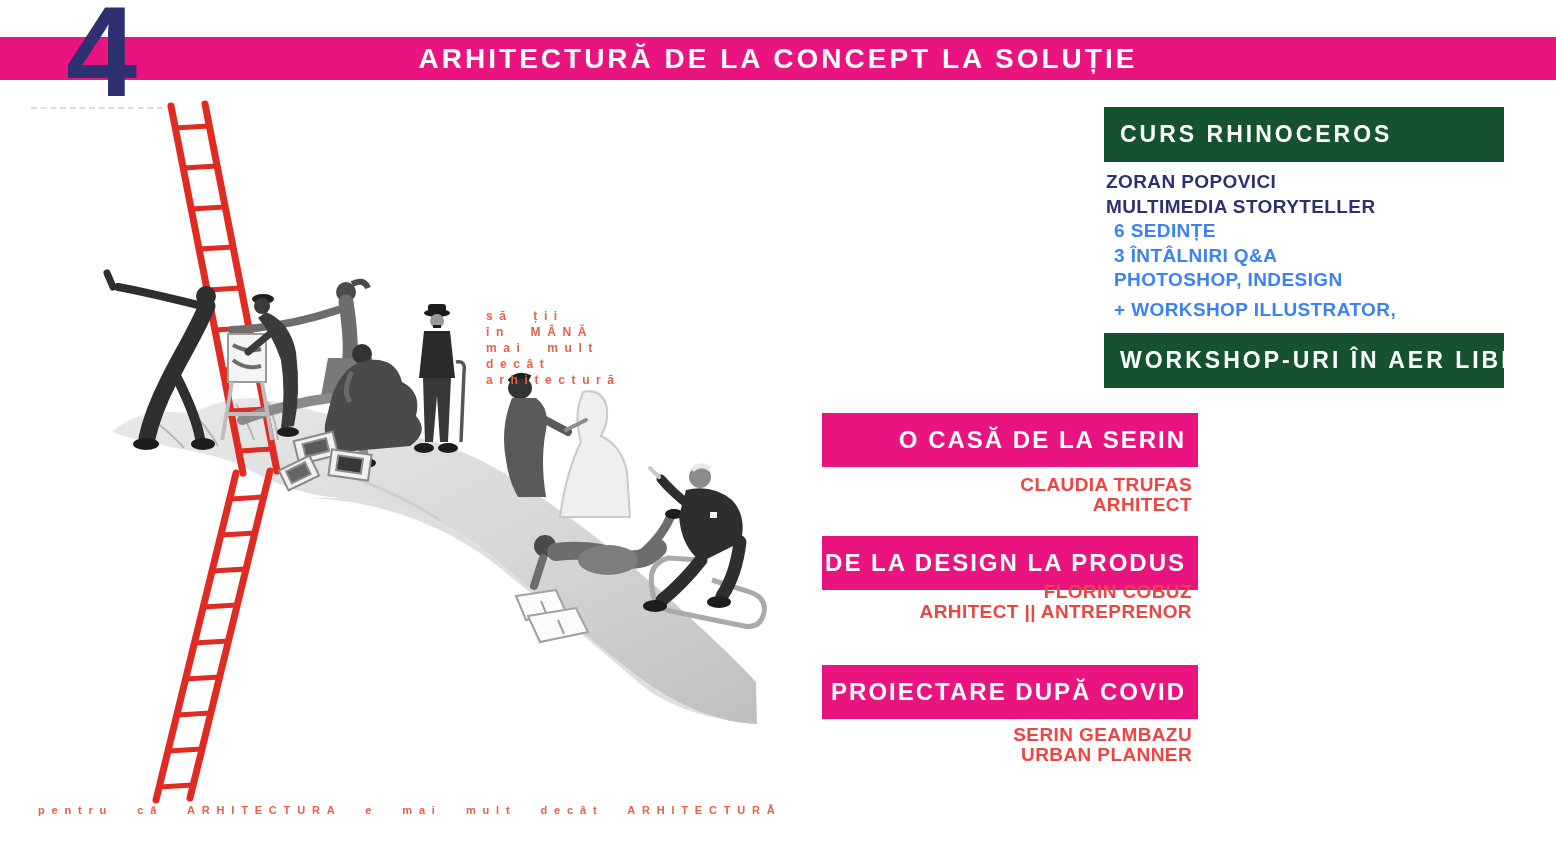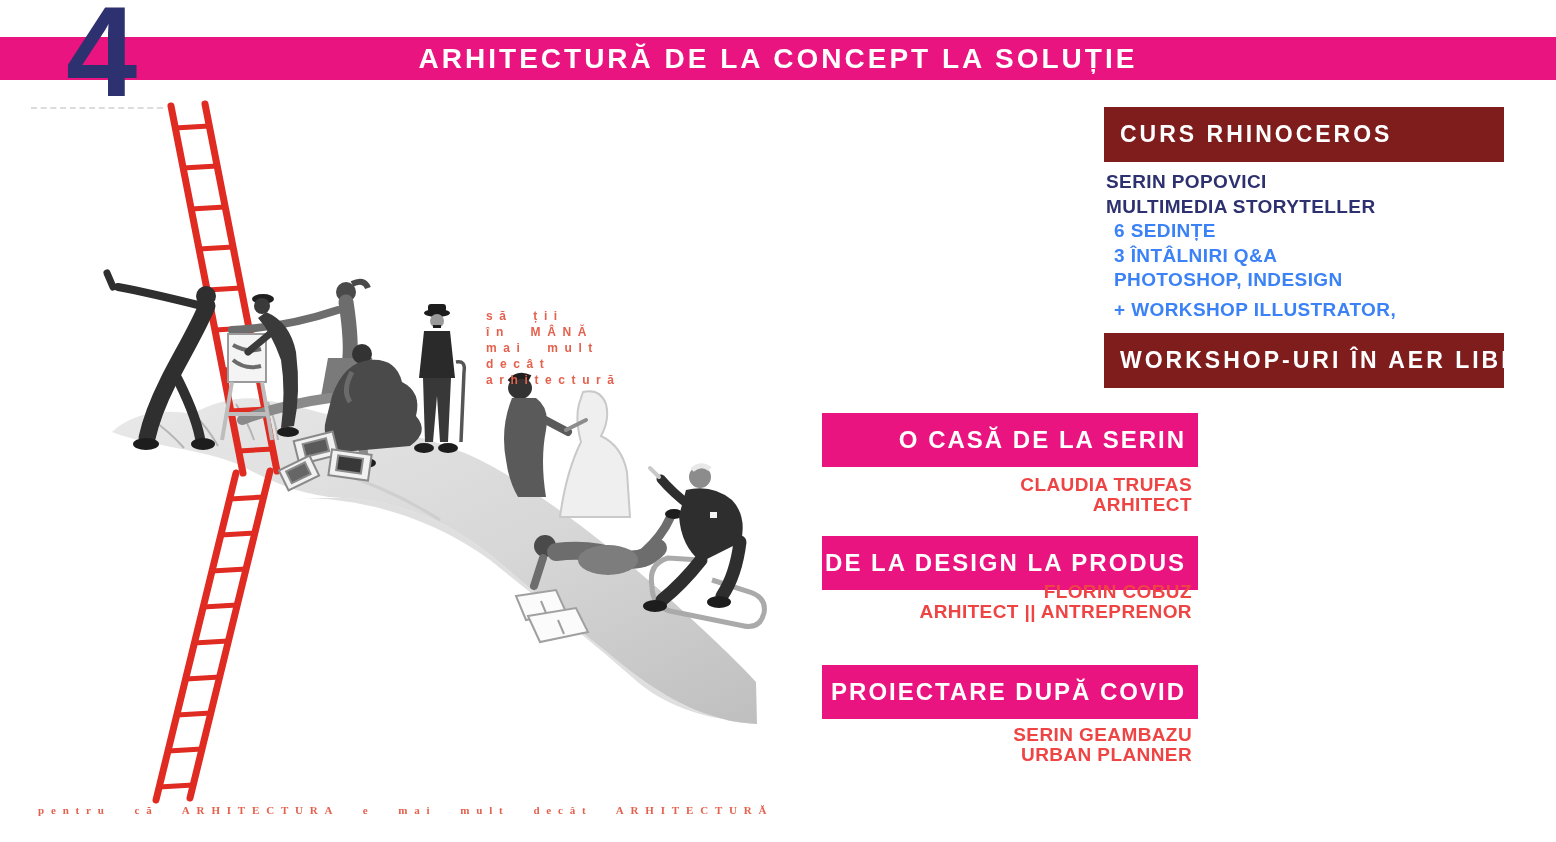--- a/index.html
+++ b/index.html
@@ -29,26 +29,26 @@
   
   .collage-svg{position:absolute;left:0;top:0;width:1556px;height:842px;z-index:1;}
   .caption-red{
     position:absolute;left:486px;top:308px;z-index:2;
     color:#e4614d;font-size:12px;font-weight:700;
     letter-spacing:0.55em;word-spacing:0.9em;line-height:16px;
   }
   .footer-red{
     position:absolute;left:38px;top:804px;z-index:3;
     color:#e4614d;font-size:11px;font-weight:700;
-    letter-spacing:0.62em;word-spacing:1.3em;white-space:nowrap;font-family:Liberation Serif, serif;
+    letter-spacing:0.62em;word-spacing:1.3em;white-space:nowrap;
   }
   
   .navy-banner{
     position:absolute;left:1104px;width:400px;height:55px;
-    background:#7f1d1d;color:#ffffff;z-index:2;
+    background:#14532d;color:#ffffff;z-index:2;
     font-size:23px;font-weight:800;letter-spacing:3px;
     line-height:55px;padding-left:16px;box-sizing:border-box;white-space:nowrap;
   }
   .curs-info{position:absolute;left:1106px;top:170px;z-index:2;
     font-size:19px;font-weight:800;line-height:24.5px;letter-spacing:0.4px;}
   .curs-info .navy{color:#2e3170;}
   .curs-info .pink{color:#3b82f6;margin-left:8px;}
   .curs-info .gap{margin-top:5px;}
   .pink-banner{
     position:absolute;left:822px;width:376px;height:54px;
@@ -243,21 +243,21 @@
     <div>să ții</div>
     <div>în MÂNĂ</div>
     <div>mai mult</div>
     <div>decât</div>
     <div>arhitectură</div>
   </div>
   <div class="footer-red">pentru că ARHITECTURA e mai mult decât ARHITECTURĂ</div>
 
   <div class="navy-banner" style="top:107px;">CURS RHINOCEROS</div>
   <div class="curs-info">
-    <div class="navy">SERIN POPOVICI</div>
+    <div class="navy">ZORAN POPOVICI</div>
     <div class="navy">MULTIMEDIA STORYTELLER</div>
     <div class="pink">6 SEDINȚE</div>
     <div class="pink">3 ÎNTÂLNIRI Q&amp;A</div>
     <div class="pink">PHOTOSHOP, INDESIGN</div>
     <div class="pink gap">+ WORKSHOP ILLUSTRATOR,</div>
   </div>
   <div class="navy-banner" style="top:333px;">WORKSHOP-URI ÎN AER LIBER</div>
 
   <div class="pink-banner" style="top:413px;">O CASĂ DE LA SERIN</div>
   <div class="speaker-caption" style="top:475px;">

